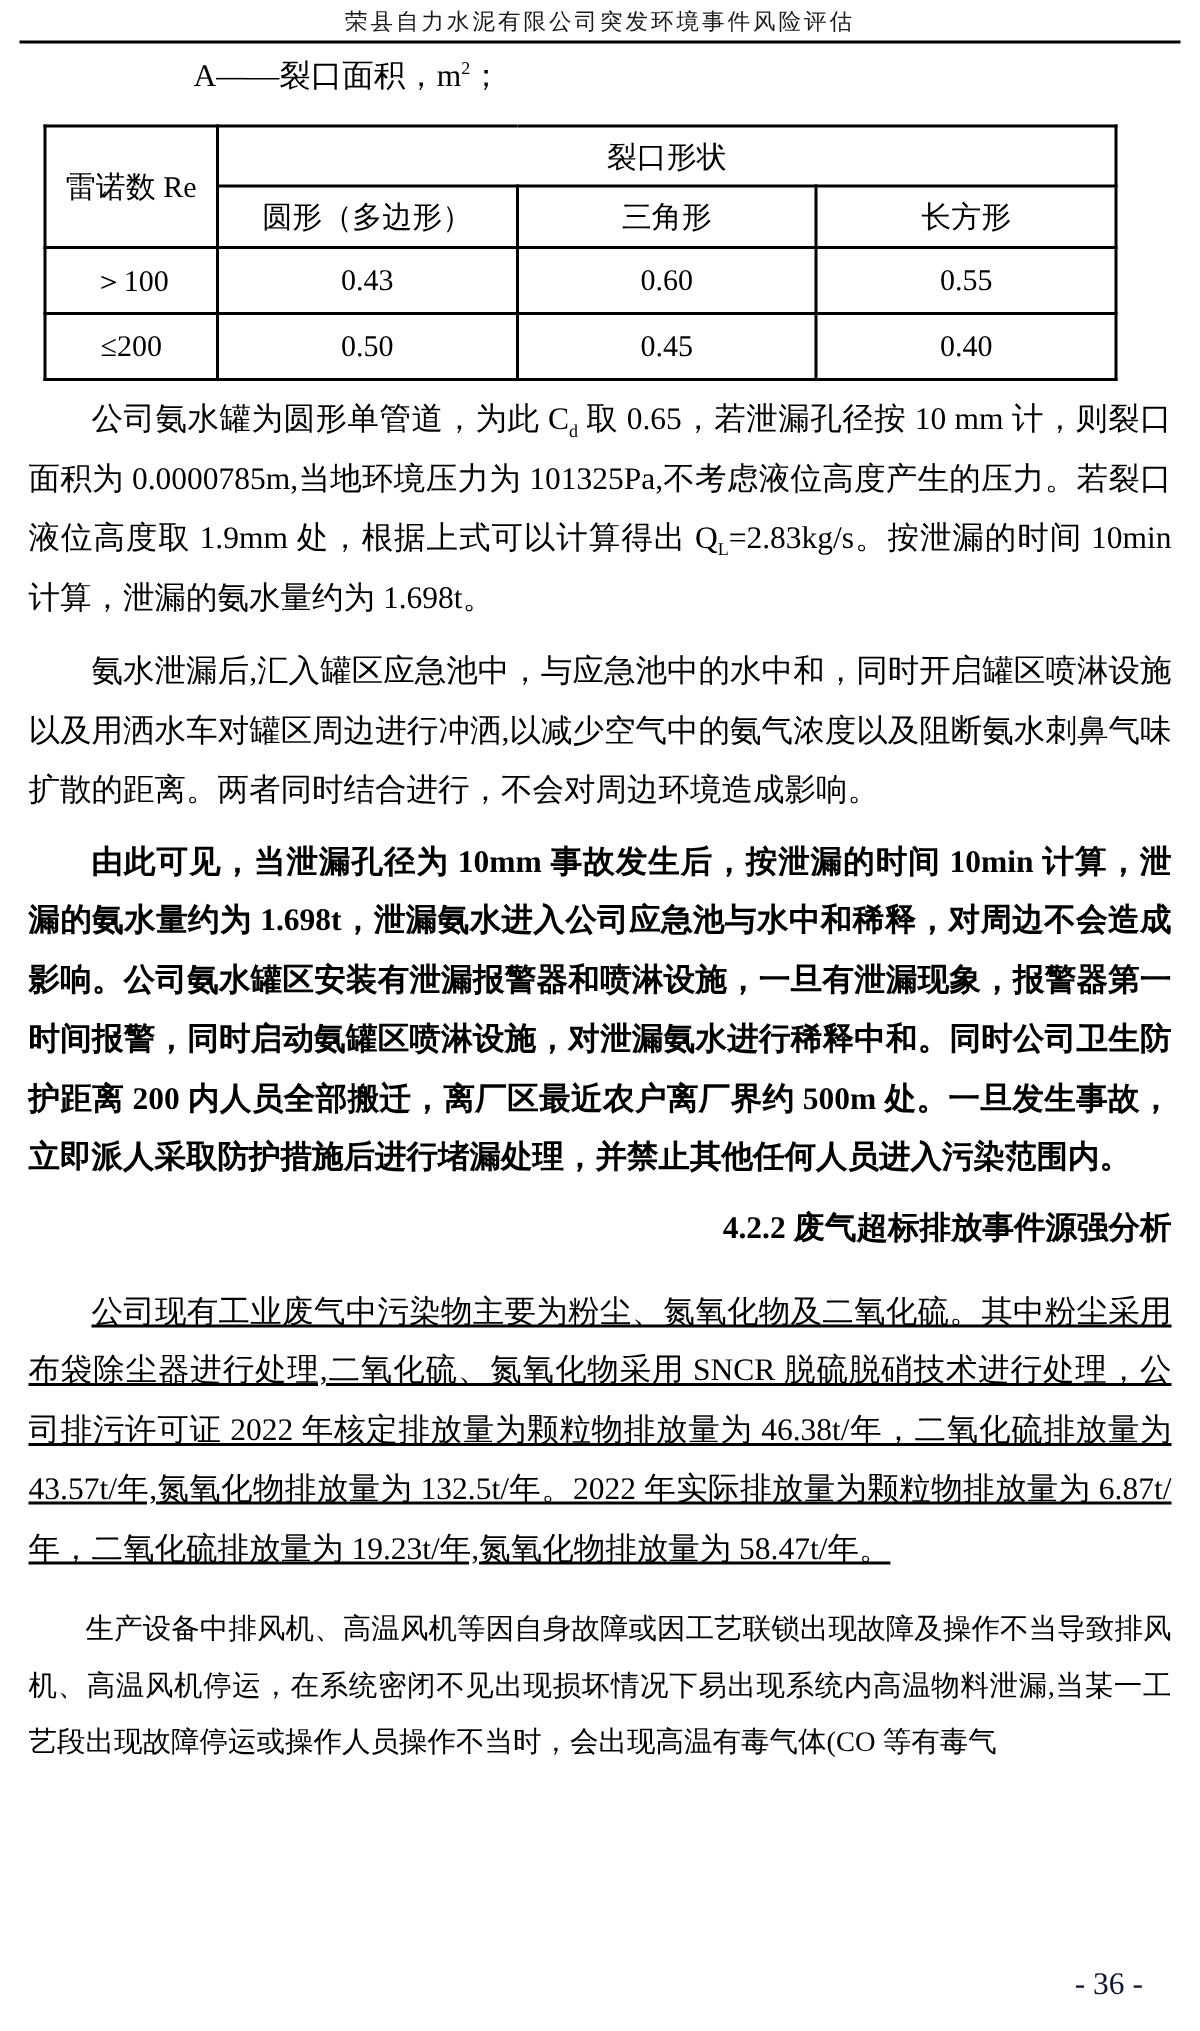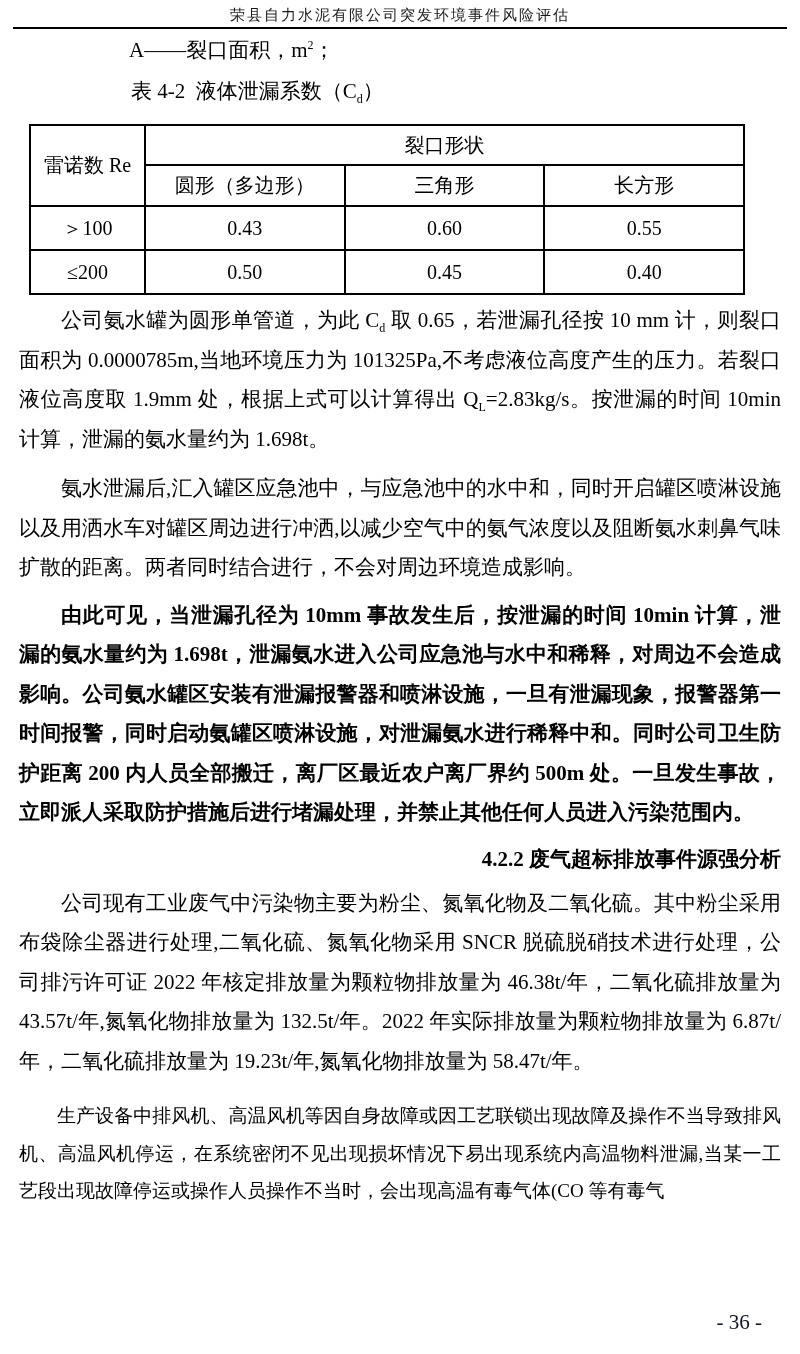--- a/index.html
+++ b/index.html
@@ -74,21 +74,21 @@
   .p1 { margin-top: 6px; }
   .p2 { margin-top: 10px; }
   .p3 { margin-top: 8px; font-weight: bold; }
   .section-heading {
     margin: 11px 0 0 34px;
     font-size: 21px;
     font-weight: bold;
     line-height: 30px;
     text-align: right;
   }
-  .p4 { margin-top: 10px; }
+  .p4 { margin-top: 22px; text-decoration: underline; }
   .p5 {
     margin-top: 16px;
     font-size: 19px;
     line-height: 37.5px;
   }
   .footer {
     position: absolute;
     right: 38px;
     bottom: 19px;
     font-size: 21px;
@@ -101,21 +101,20 @@
 <div class="page">
 
   <div class="header">
     <div class="header-title">荣县自力水泥有限公司突发环境事件风险评估</div>
   </div>
 
   <div class="content">
 
     <div class="formula-note"><span>A——裂口面积，m</span><sup>2</sup><span>；</span></div>
 
-    <div class="table-caption"><span>表 4-2  液体泄漏系数（C</span><sub>d</sub><span>）</span></div>
 
     <table class="coef-table">
       <tbody>
           <tr class="row-h1">
         <td class="col-1" rowspan="2">雷诺数 Re</td>
         <td colspan="3">裂口形状</td>
       </tr>
       <tr class="row-h2">
         <td class="col-2">圆形（多边形）</td>
         <td class="col-3">三角形</td>

